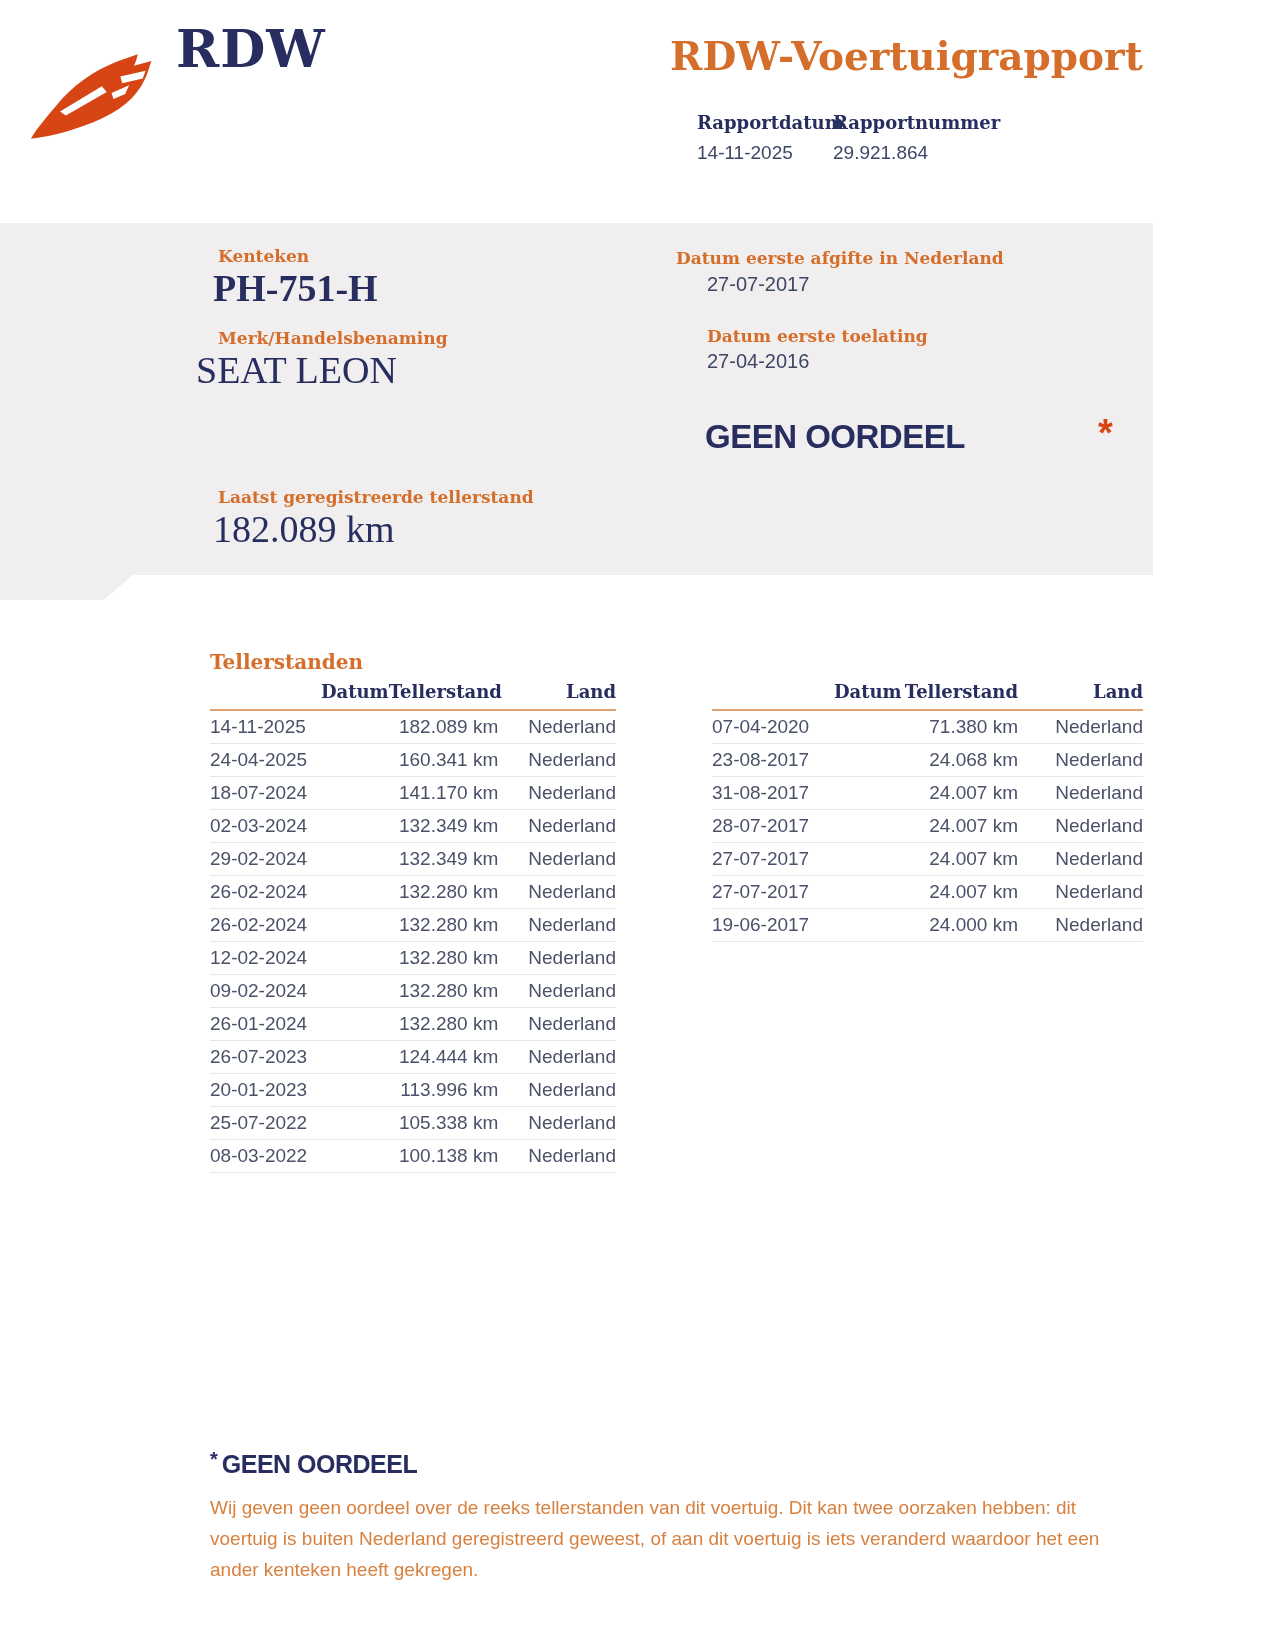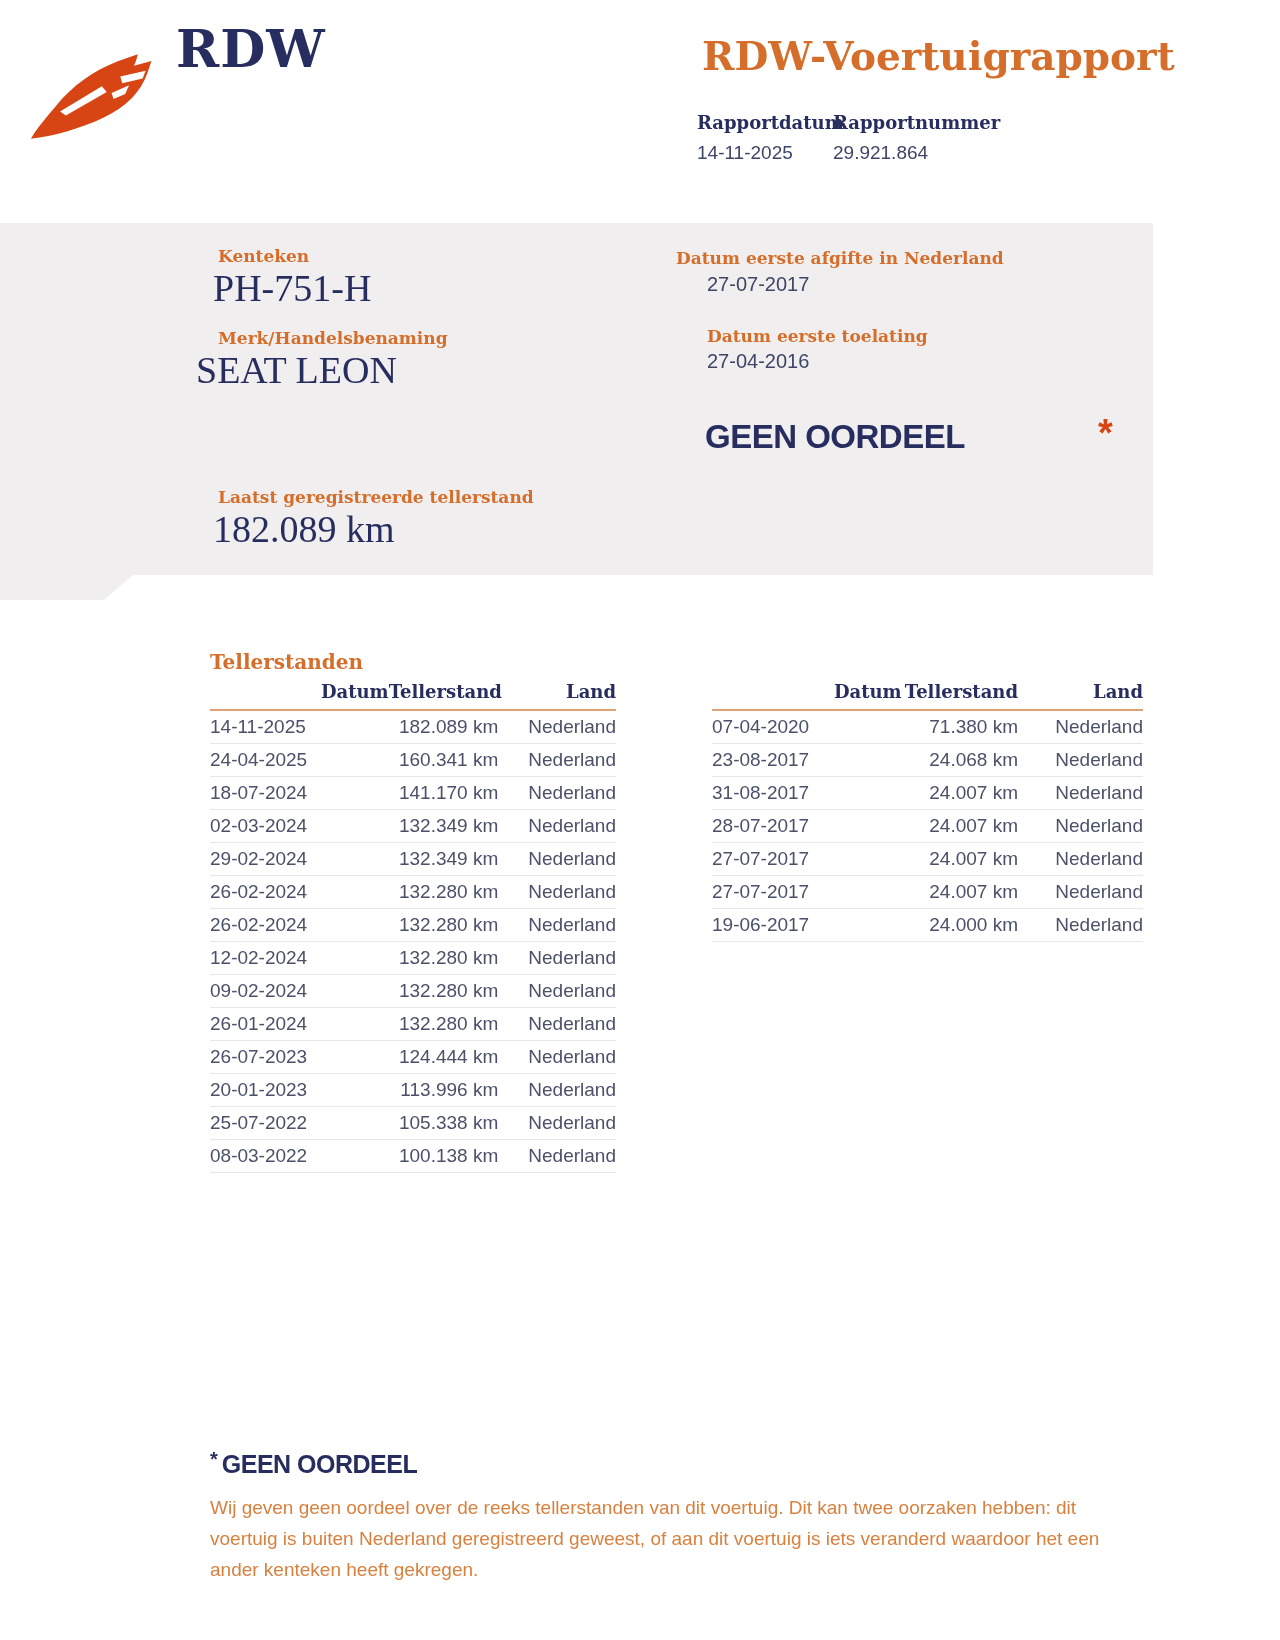--- a/index.html
+++ b/index.html
@@ -18,21 +18,21 @@
   .page{
     position:relative;width:1232px;height:1640px;background:#ffffff;
     font-family:"Liberation Sans",sans-serif;overflow:hidden;
   }
   .slab{font-family:"DejaVu Serif",serif;font-weight:bold;}
   .abs{position:absolute;}
 
   
   .brand-text{left:176px;top:22px;font-family:"DejaVu Serif",serif;font-weight:600;
     font-size:52px;line-height:54px;color:var(--navy);letter-spacing:1px;}
-  .report-title{left:702px;top:32px;font-size:39px;line-height:48px;color:var(--accent-orange);}
+  .report-title{left:670px;top:32px;font-size:39px;line-height:48px;color:var(--accent-orange);}
   .meta-label{font-size:18px;color:var(--navy);}
   .meta-value{font-size:19px;color:var(--meta-text);margin-top:9px;}
   .meta-col1{left:697px;top:112px;}
   .meta-col2{left:833px;top:112px;}
 
   
   .panel{left:0;top:223px;width:1153px;height:352px;background:var(--panel-bg);}
   .panel::after{content:"";position:absolute;top:352px;left:0;width:133px;height:25px;
     background:var(--panel-bg);clip-path:polygon(0 0,100% 0,78% 100%,0 100%);}
   .field-label{font-size:17px;color:var(--accent-orange);}
@@ -83,21 +83,21 @@
     <div class="meta-value">14-11-2025</div>
   </div>
   <div class="abs meta-col2">
     <div class="slab meta-label">Rapportnummer</div>
     <div class="meta-value">29.921.864</div>
   </div>
 
   <div class="abs panel"></div>
 
   <div class="abs slab field-label" style="left:218px;top:246px;">Kenteken</div>
-  <div class="abs big-value" style="left:213px;top:266px;">PH-751-H</div>
+  <div class="abs big-value" style="left:213px;top:266px;font-weight:bold;">PH-751-H</div>
 
   <div class="abs slab field-label" style="left:218px;top:328px;">Merk/Handelsbenaming</div>
   <div class="abs big-value" style="left:196px;top:348px;">SEAT LEON</div>
 
   <div class="abs slab field-label" style="left:218px;top:487px;">Laatst geregistreerde tellerstand</div>
   <div class="abs big-value" style="left:213px;top:507px;">182.089 km</div>
 
   <div class="abs slab field-label" style="left:676px;top:248px;">Datum eerste afgifte in Nederland</div>
   <div class="abs small-value" style="left:707px;top:273px;">27-07-2017</div>
 

